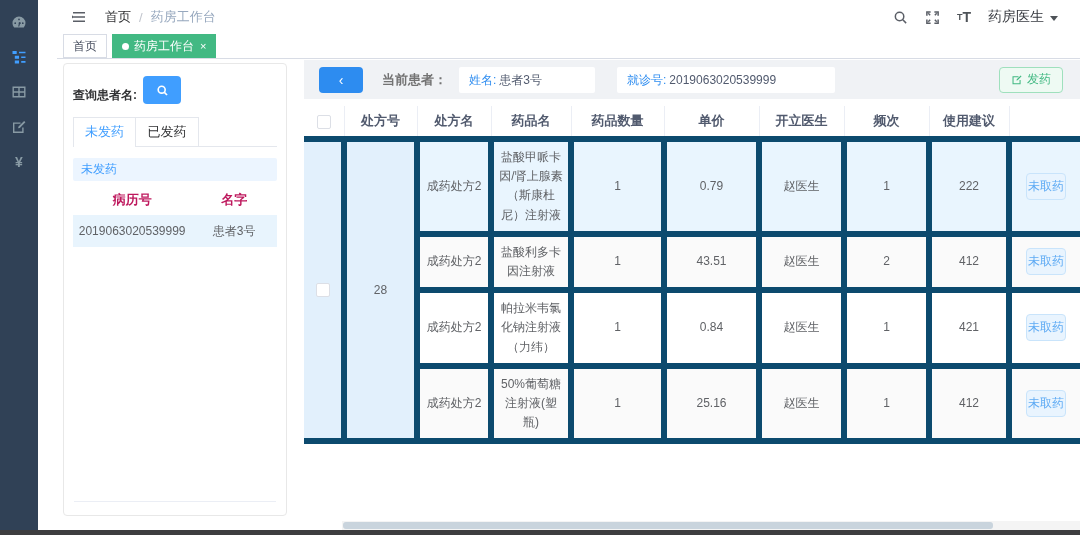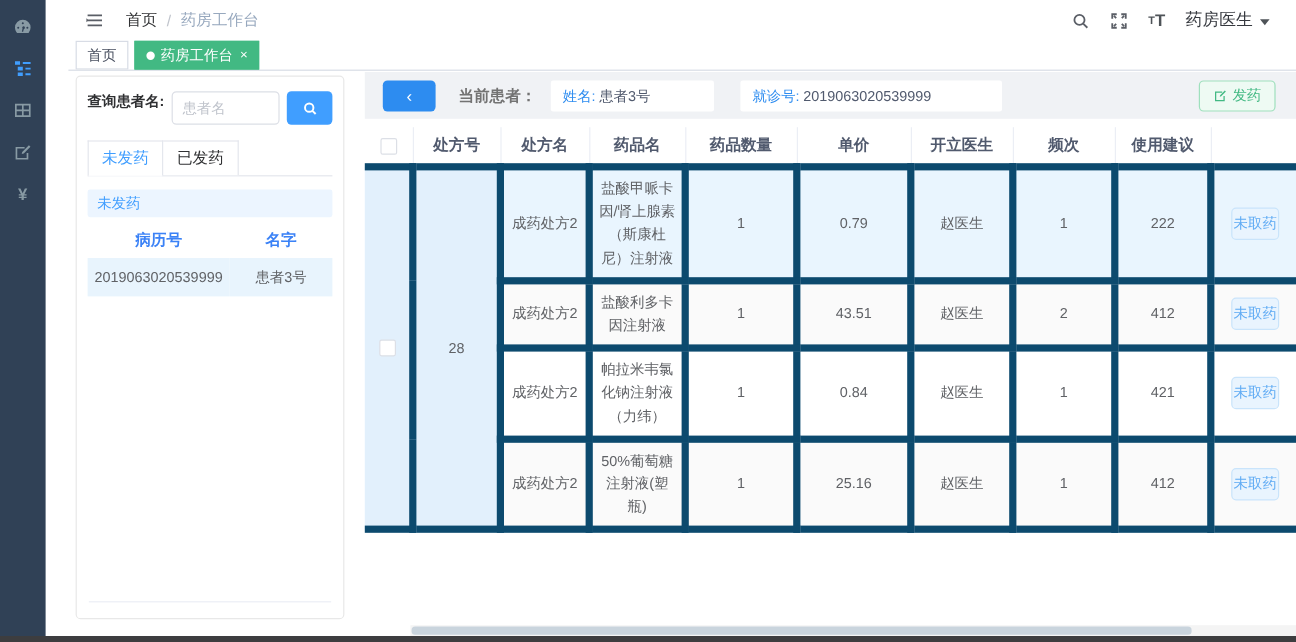--- a/index.html
+++ b/index.html
@@ -37,34 +37,34 @@
   .tag { height:24px; display:flex; align-items:center; gap:5px; padding:0 9px; border:1px solid #d8dce5; background:#fff; color:#495060; font-size:12px; cursor:pointer; margin-top:0px; }
   .tag.active { background:#42b983; border-color:#42b983; color:#fff; }
   .tag-dot { width:7px; height:7px; border-radius:50%; background:#fff; display:inline-block; }
   .tag-close { font-size:11px; line-height:1; margin-left:1px; }
 
   
   .content { position:absolute; top:60px; left:0; right:0; bottom:5px; background:#fff; }
 
   
   .patient-card { position:absolute; left:6px; top:3px; width:224px; height:453px; background:#fff; border:1px solid #e8e8e8; border-radius:4px; padding:12px 9px 0 9px; }
-  .search-row { display:flex; align-items:flex-start; gap:6px; }
+  .search-row { display:flex; align-items:flex-end; gap:6px; }
   .search-label { font-size:12px; color:#303133; font-weight:700; white-space:nowrap; }
   .search-input { flex:1; width:0; height:28px; border:1px solid #dcdfe6; border-radius:4px; padding:0 8px; font-size:12px; color:#606266; outline:none; }
   .search-input::placeholder { color:#c0c4cc; }
   .search-btn { width:38px; height:28px; background:#409eff; border:none; border-radius:4px; display:flex; align-items:center; justify-content:center; cursor:pointer; }
   .search-btn svg { width:13px; height:13px; stroke:#fff; fill:none; stroke-width:2; }
   .ptabs { display:flex; margin-top:13px; border-bottom:1px solid #e4e7ed; }
   .ptab { width:63px; height:29px; line-height:28px; text-align:center; font-size:13px; color:#303133; background:#fff; border:1px solid #e4e7ed; border-bottom:none; cursor:pointer; }
   .ptab + .ptab { border-left:none; }
   .ptab.active { color:#409eff; position:relative; }
   .ptab.active::after { content:""; position:absolute; left:0; right:0; bottom:-1px; height:1px; background:#fff; }
   .banner { margin-top:11px; height:23px; line-height:23px; background:#ecf5ff; color:#409eff; font-size:12px; padding-left:8px; border-radius:2px; }
   .ptable { width:100%; border-collapse:collapse; margin-top:3px; }
-  .ptable th { height:31px; font-size:13px; color:#3b82f6; font-weight:700; text-align:center; }
+  .ptable th { height:31px; font-size:13px; color:#be185d; font-weight:700; text-align:center; }
   .ptable td { height:32px; font-size:12px; color:#606266; text-align:center; background:#e8f4fd; cursor:pointer; }
   .card-divider { position:absolute; left:10px; right:10px; bottom:13px; border-top:1px solid #ebeef5; }
 
   
   .work-area { position:absolute; left:247px; top:0; right:0; bottom:0; background:#fff; }
   .work-header { height:39px; background:#f0f2f5; display:flex; align-items:center; padding:0 17px 0 15px; }
   .back-btn { width:44px; height:26px; background:#2d8cf0; color:#fff; border:none; border-radius:4px; font-size:14px; line-height:24px; cursor:pointer; }
   .cur-label { margin-left:19px; font-size:13px; font-weight:700; color:#737373; }
   .info-box { margin-left:12px; height:26px; line-height:26px; background:#fff; border-radius:2px; padding:0 10px; font-size:12px; white-space:nowrap; }
   .info-box.name { width:136px; }
@@ -170,21 +170,20 @@
         <span>药房工作台</span>
         <span class="tag-close">×</span>
       </span>
     </div>
 
     <div class="content">
 
       <section class="patient-card">
         <div class="search-row">
           <span class="search-label">查询患者名:</span>
-          <input class="search-input" placeholder="患者名" style="">
           <button class="search-btn">
             <svg viewBox="0 0 16 16">
                 <circle cx="7" cy="7" r="4.3"></circle>
                 <path d="M10.3 10.3 13.6 13.6"></path>
               </svg>
           </button>
         </div>
         <div class="ptabs">
           <div class="ptab active">未发药</div>
           <div class="ptab">已发药</div>

